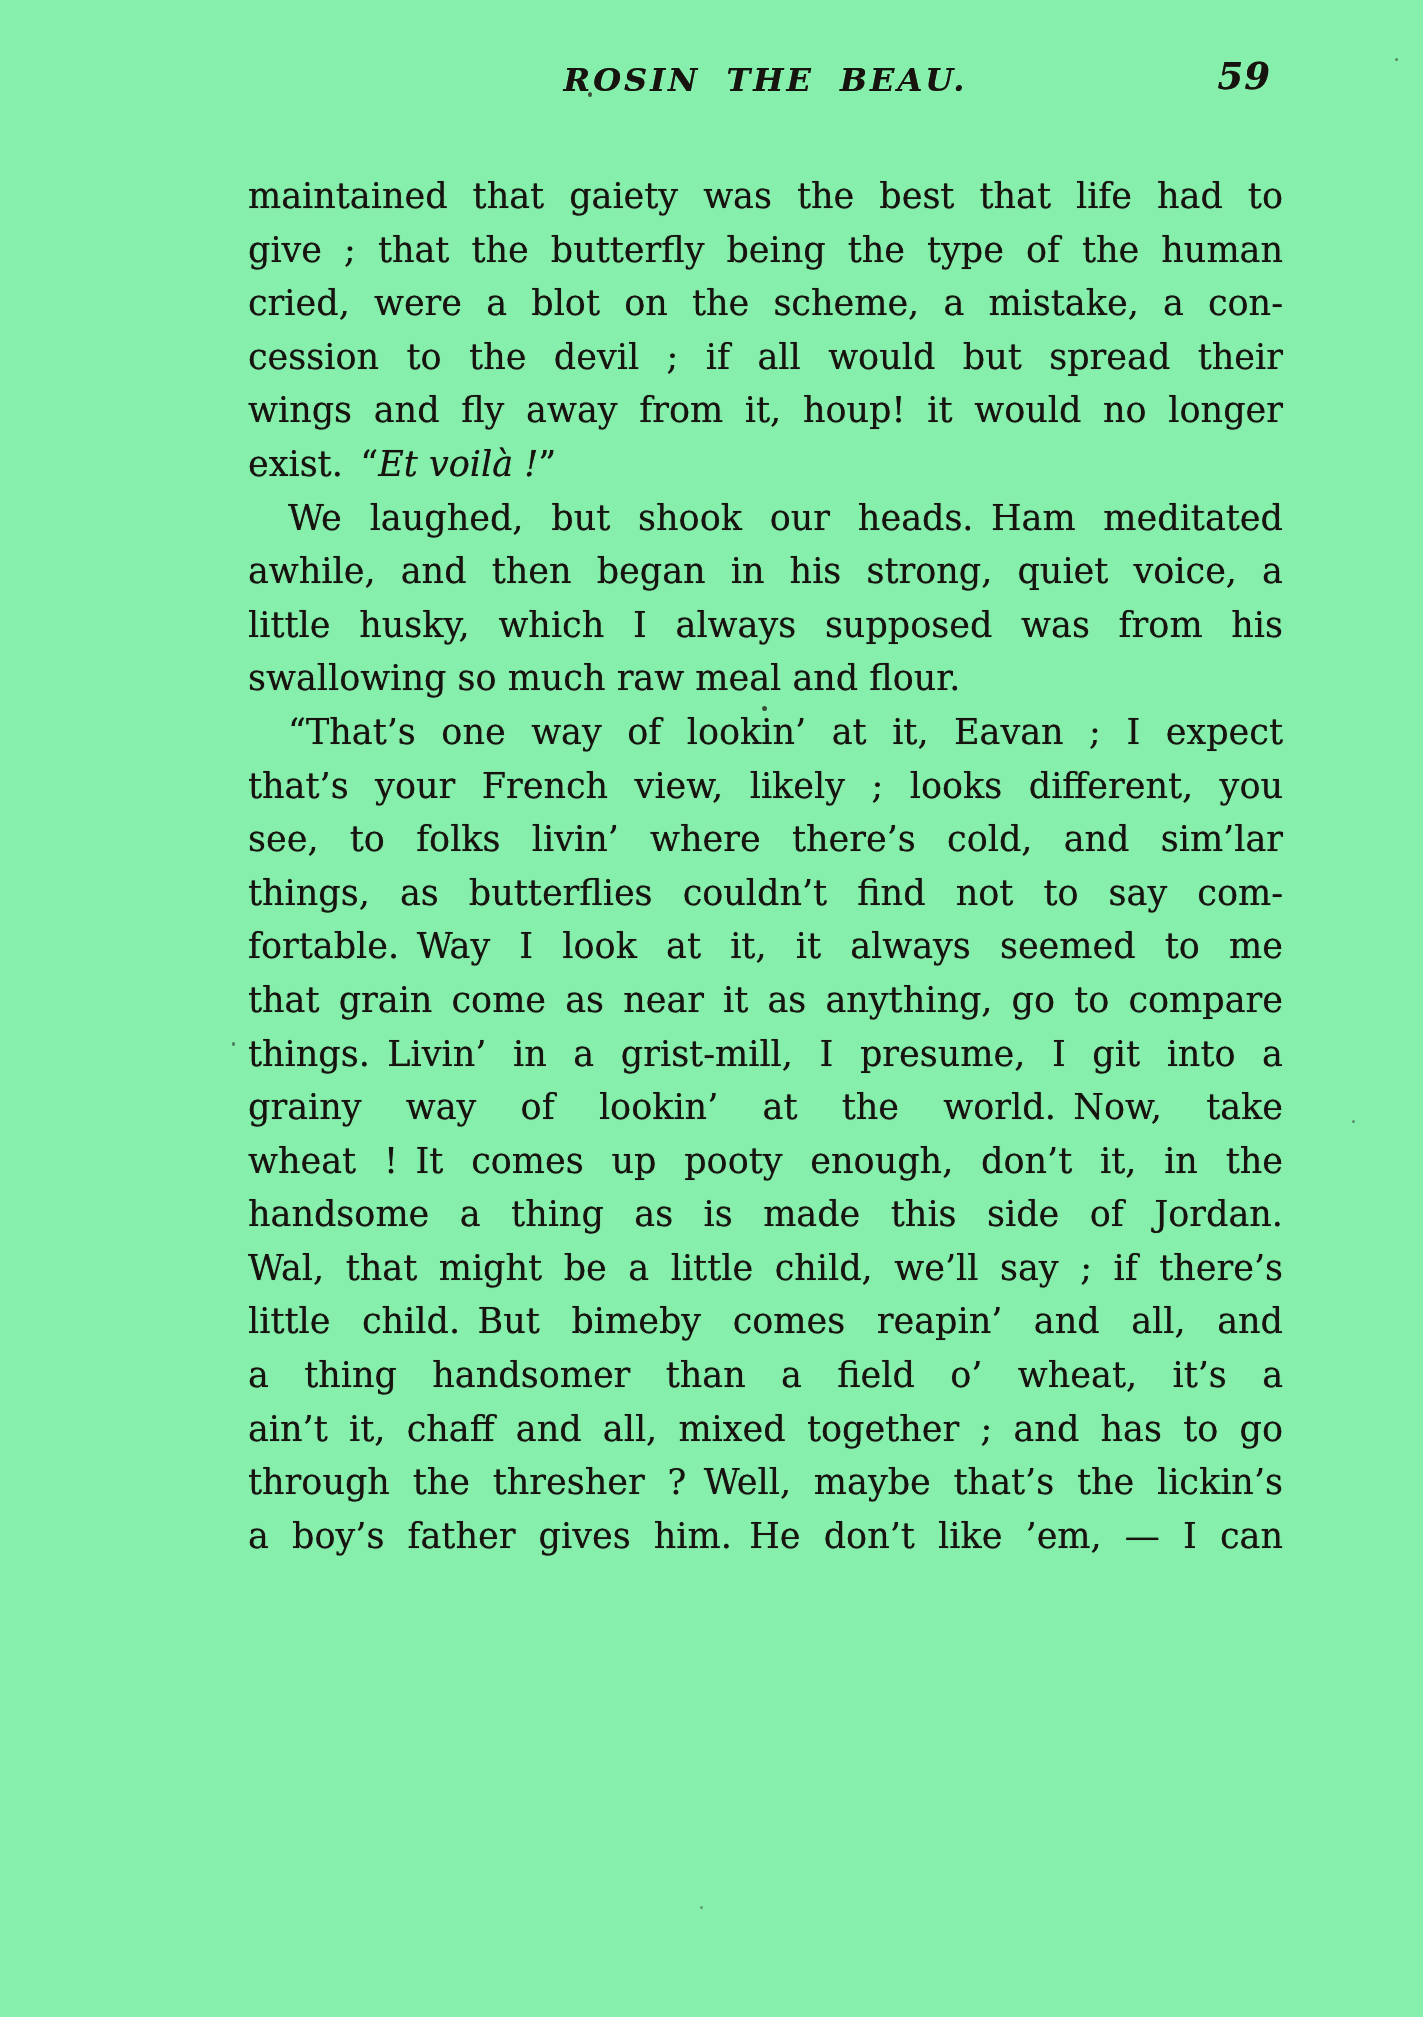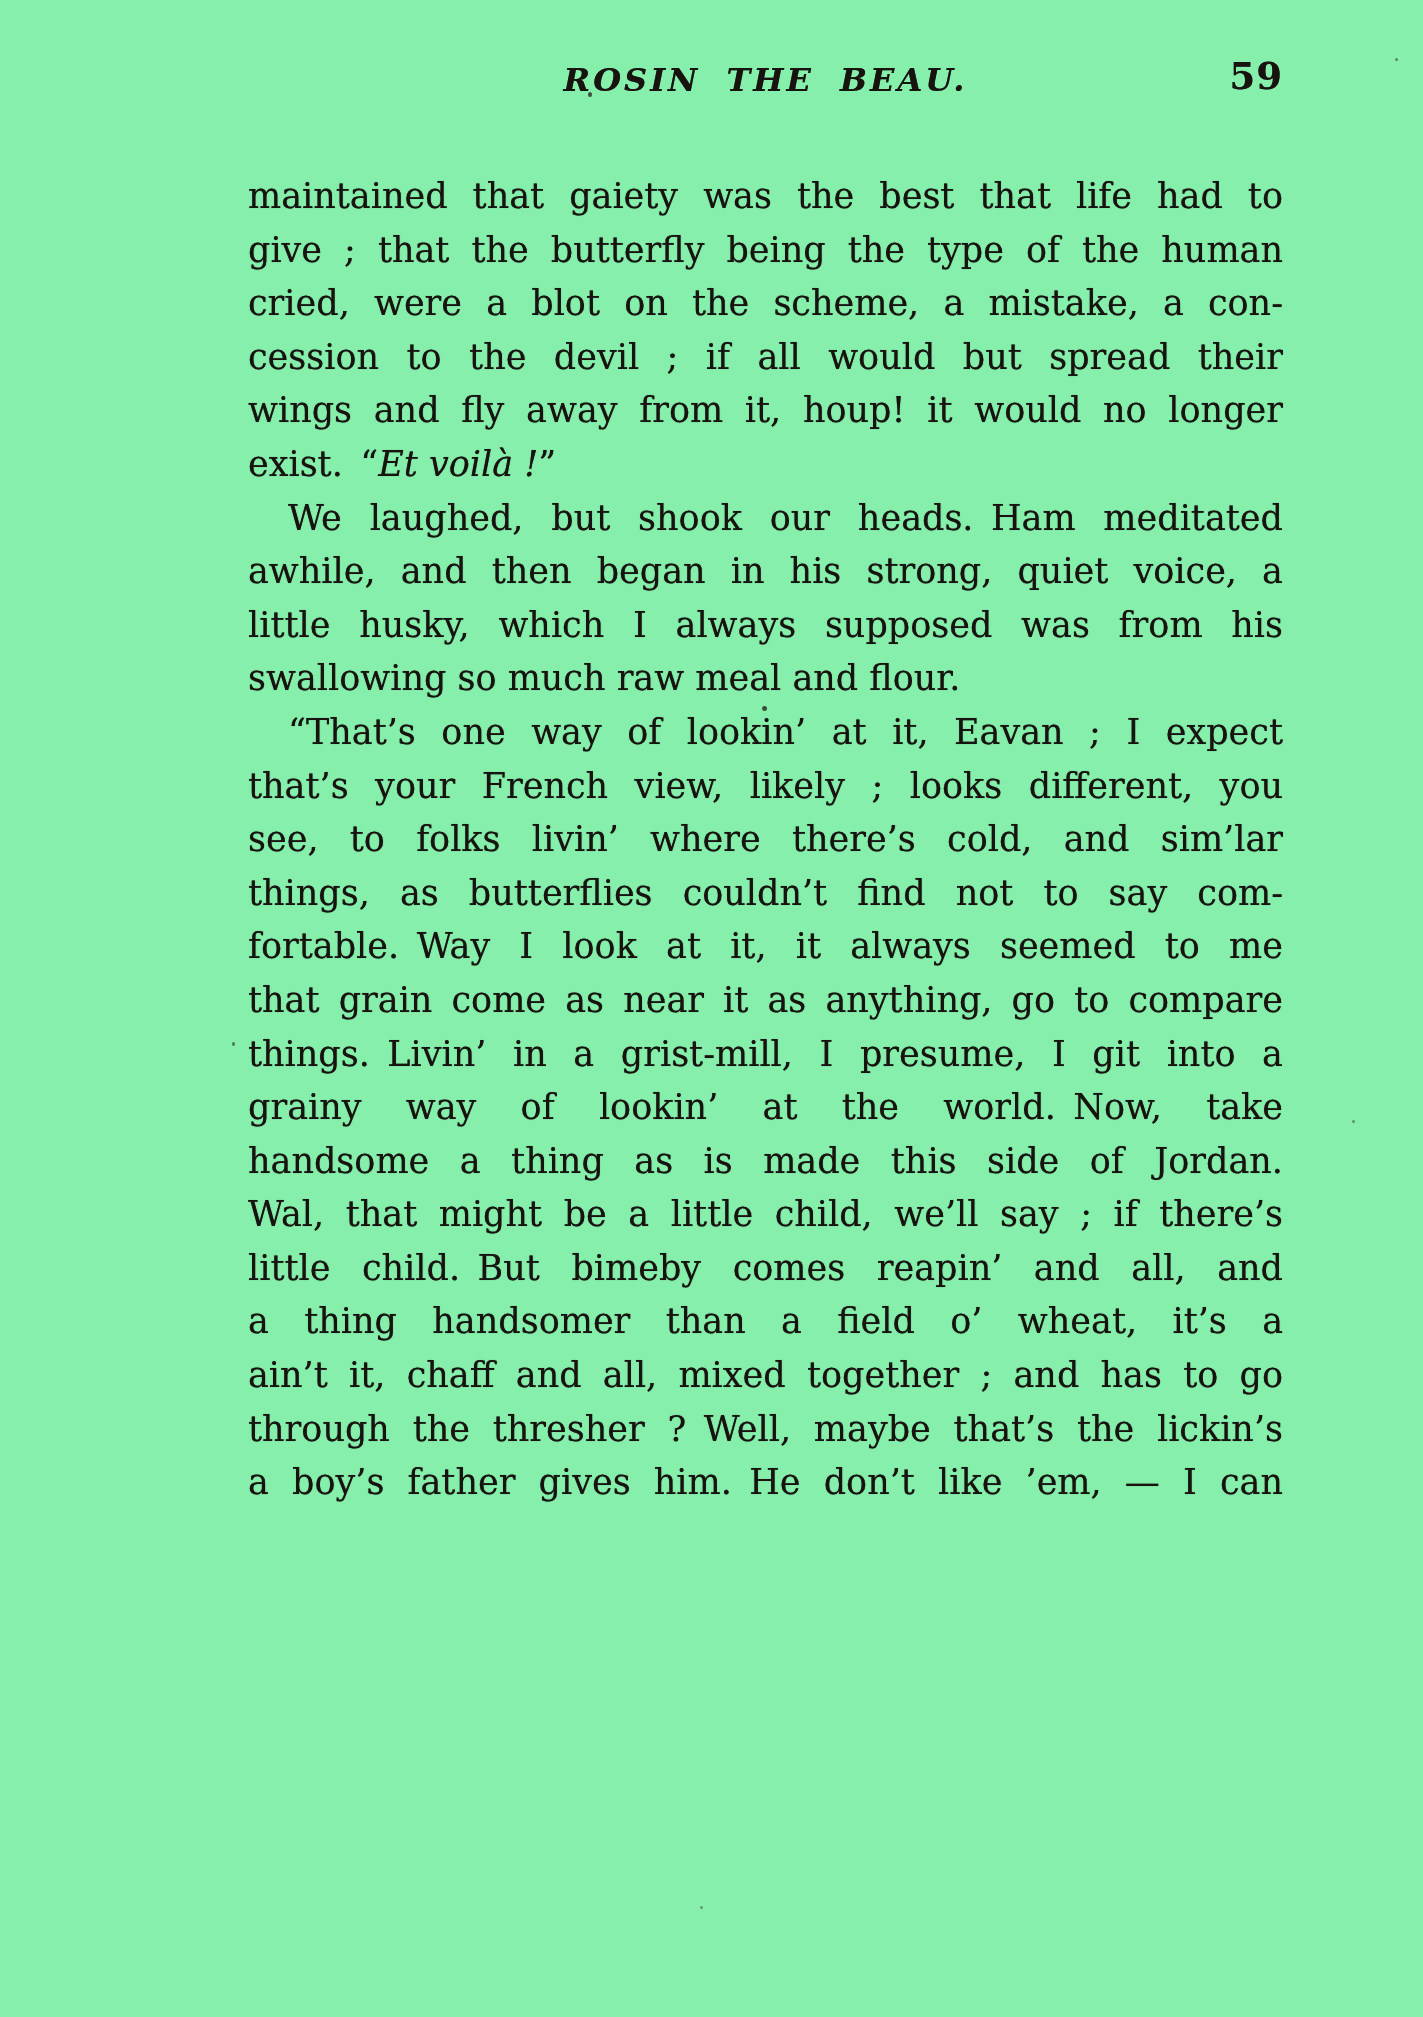--- a/index.html
+++ b/index.html
@@ -26,26 +26,27 @@
     font-weight: 700;
     font-size: 32px;
     letter-spacing: 3px;
     word-spacing: 12px;
     line-height: 48px;
     color: #17130f;
     text-shadow: 0 0 0.6px rgba(23,19,15,0.65);
   }
   .page-number {
     position: absolute;
-    right: 0; top: -4px;
+    right: 12px; top: -4px;
     font-size: 37px;
     font-weight: 700;
     line-height: 48px;
     letter-spacing: 1px;
     text-shadow: 0 0 0.5px rgba(23,19,15,0.6);
+    font-style: italic;
   }
   .text-block {
     position: absolute;
     left: 248px; top: 170px; width: 1035px;
   }
   .line {
     height: 53.6px;
     line-height: 53.6px;
     font-size: 35px;
     white-space: normal;
@@ -89,20 +90,21 @@
       <div class="line"><span>little husky, which I always supposed was from his</span></div>
       <div class="line no-just"><span>swallowing so much raw meal and flour.</span></div>
       <div class="line" style="text-indent: 40px;"><span>“That’s one way of lookin’ at it, Eavan ; I expect</span></div>
       <div class="line"><span>that’s your French view, likely ; looks different, you</span></div>
       <div class="line"><span>see, to folks livin’ where there’s cold, and sim’lar</span></div>
       <div class="line"><span>things, as butterflies couldn’t find not to say com-</span></div>
       <div class="line"><span>fortable. Way I look at it, it always seemed to me</span></div>
       <div class="line"><span>that grain come as near it as anything, go to compare</span></div>
       <div class="line"><span>things. Livin’ in a grist-mill, I presume, I git into a</span></div>
       <div class="line"><span>grainy way of lookin’ at the world. Now, take</span></div>
+      <div class="line"><span>wheat ! It comes up pooty enough, don’t it, in the</span></div>
       <div class="line"><span>handsome a thing as is made this side of Jordan.</span></div>
       <div class="line"><span>Wal, that might be a little child, we’ll say ; if there’s</span></div>
       <div class="line"><span>little child. But bimeby comes reapin’ and all, and</span></div>
       <div class="line"><span>a thing handsomer than a field o’ wheat, it’s a</span></div>
       <div class="line"><span>ain’t it, chaff and all, mixed together ; and has to go</span></div>
       <div class="line"><span>through the thresher ? Well, maybe that’s the lickin’s</span></div>
       <div class="line"><span>a boy’s father gives him. He don’t like ’em, — I can</span></div>
     </div>
 
   <div class="speck" style="left:588px; top:92px;  width:4px; height:5px;"></div>

